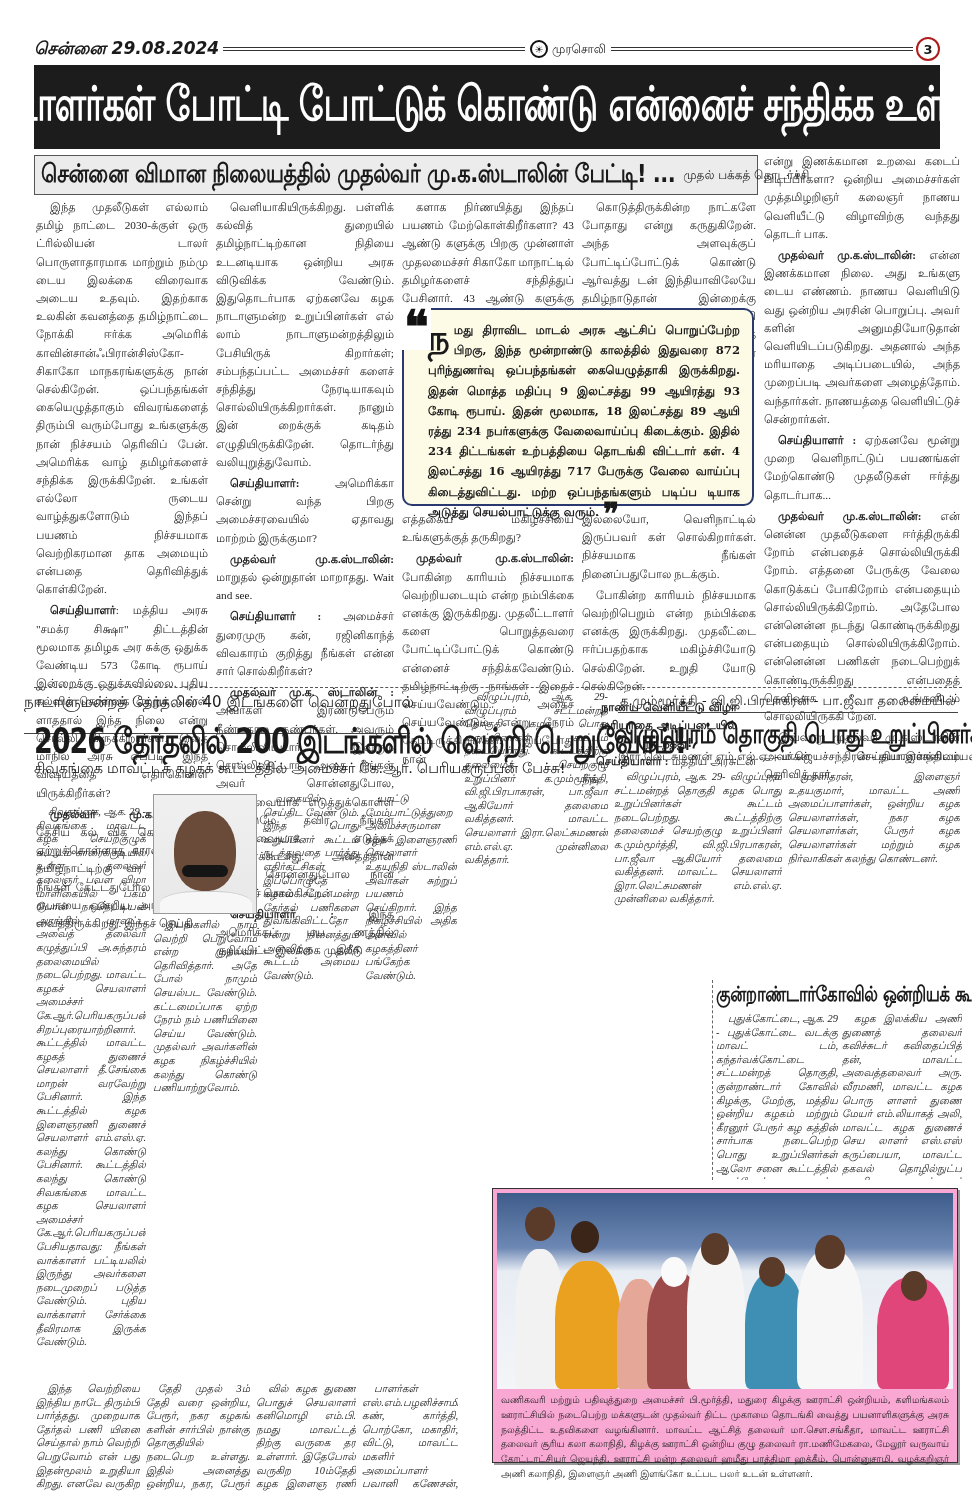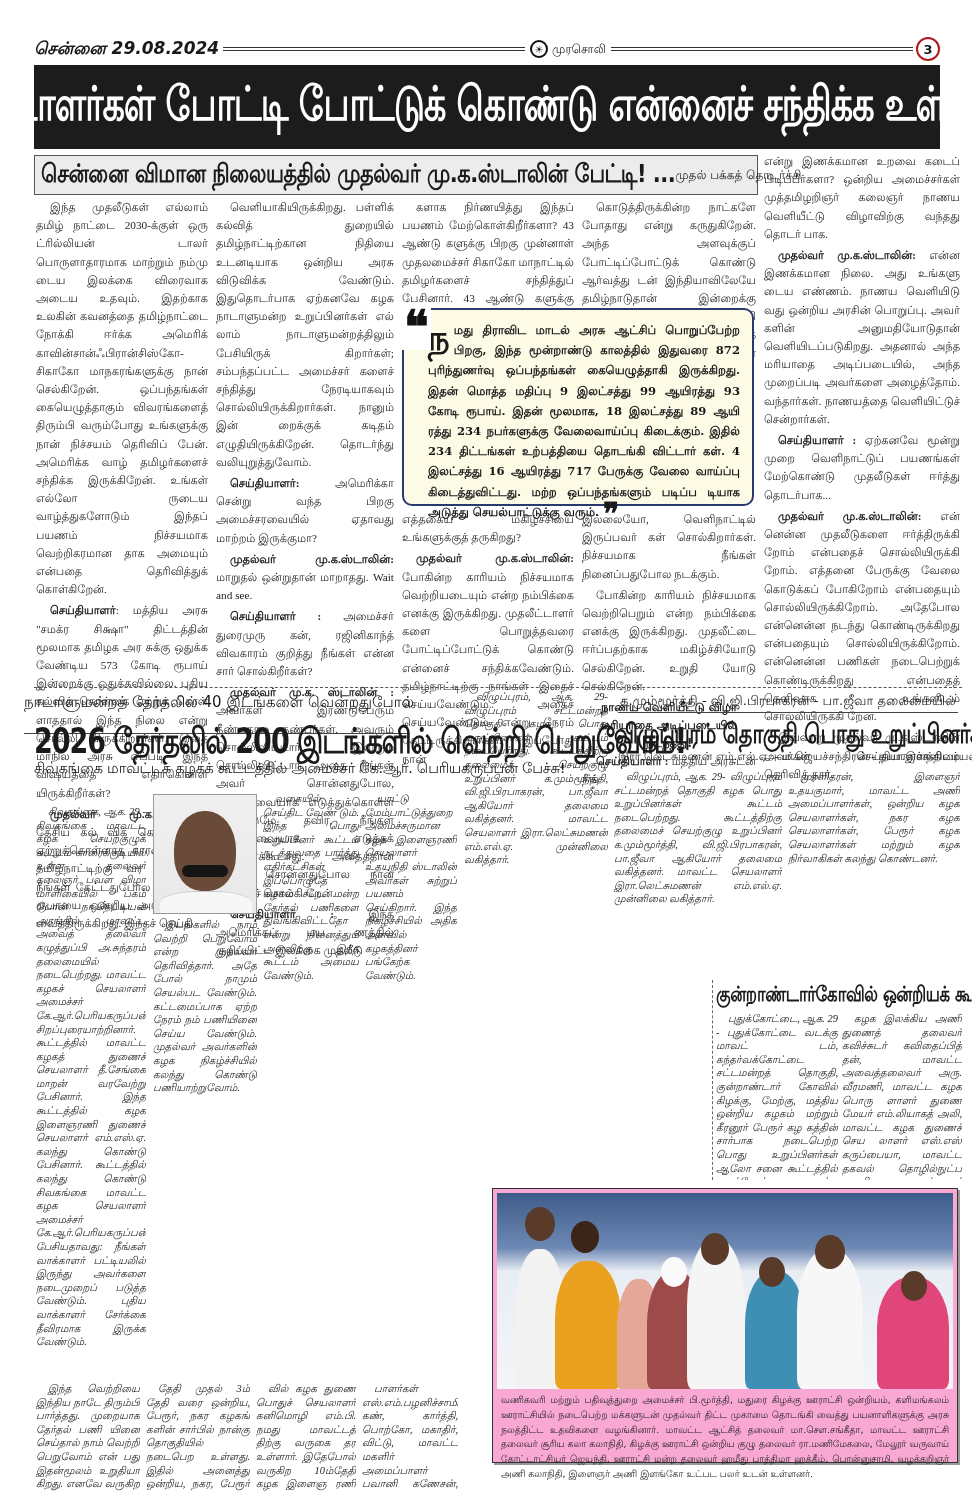--- a/index.html
+++ b/index.html
@@ -12,21 +12,21 @@
   .masthead .rule { flex: 1; height: 4px; border-top: 1px solid #333; border-bottom: 1px solid #333; }
   .masthead .brand { display: flex; align-items: center; gap: 4px; font-size: 12px; padding: 0 5px; white-space: nowrap; }
   .masthead .brand-logo { width: 18px; height: 18px; border-radius: 50%; border: 2px solid #111; display: inline-flex; align-items: center; justify-content: center; font-size: 10px; }
   .masthead .page-no { width: 24px; height: 24px; border-radius: 50%; border: 2px solid #b01c1c; display: flex; align-items: center; justify-content: center; font-weight: bold; font-size: 13px; margin-left: 3px; }
 
   
   .banner { position: absolute; top: 65px; left: 34px; width: 906px; height: 84px; background: #1c1c1c; color: #fff; display: flex; align-items: center; justify-content: center; }
   .banner h1 { font-size: 35px; font-weight: bold; letter-spacing: -1px; white-space: nowrap; transform: scaleY(1.35); }
 
   
-  .sub-head { position: absolute; top: 155px; left: 34px; width: 724px; height: 40px; border: 1.5px solid #555; background: #ececec; display: flex; align-items: center; padding-left: 6px; }
+  .sub-head { position: absolute; top: 155px; left: 34px; width: 724px; height: 40px; border: 1.5px solid #555; background: #ececec; display: flex; align-items: center; padding-left: 6px; gap: 8px; }
   .sub-head .main { font-size: 21px; font-weight: bold; white-space: nowrap; transform: scaleY(1.2); letter-spacing: -0.5px; }
   .sub-head .cont { font-size: 12px; white-space: nowrap; }
 
   .col { position: absolute; font-family: "Liberation Serif", serif; font-size: 11.3px; line-height: 18.2px; text-align: justify; color: #222; }
   .col p { text-indent: 14px; margin-bottom: 3px; }
   .col .spk { font-weight: bold; margin-top: 40px; }
 
   .quote-box { position: absolute; top: 308px; left: 402px; width: 352px; height: 198px; border: 2.5px solid #2a3a6e; border-radius: 10px; background: #fdfbe6; padding: 10px 12px 8px 24px; font-family: "DejaVu Serif", serif; font-size: 11.6px; line-height: 20.2px; font-weight: bold; text-align: justify; }
   .quote-box .open-q { position: absolute; left: -2px; top: -6px; font-size: 46px; line-height: 46px; color: #111; background: #fff; padding: 0 2px; }
   .quote-box .close-q { font-size: 30px; line-height: 10px; vertical-align: -8px; }

